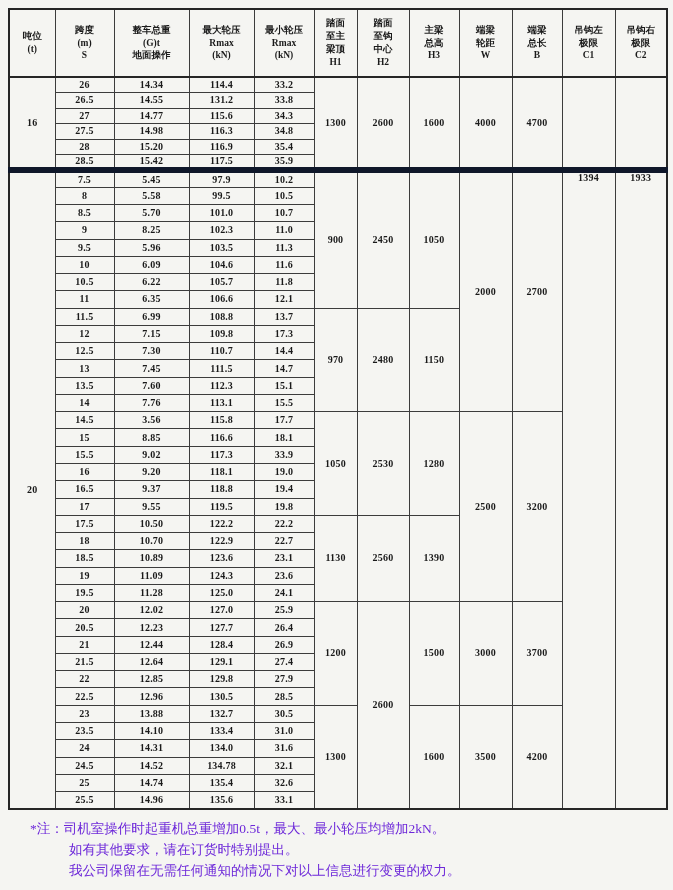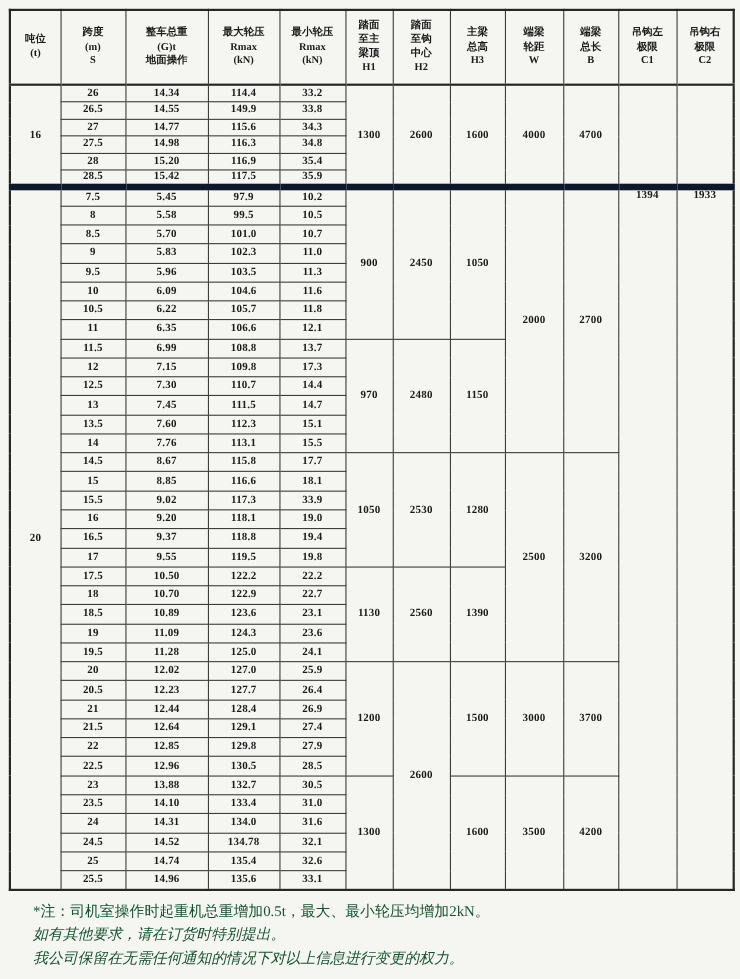--- a/index.html
+++ b/index.html
@@ -55,23 +55,23 @@
     letter-spacing:.2px;
   }
   td.top{
     vertical-align:top;
     padding-top:0;
   }
   .footnote{
     margin:9px 0 0 30px;
     font-size:13.5px;
     line-height:1.55;
-    color:#14532d;
-  }
-  .footnote .indent{font-style:italic;}
+    color:#6d28d9;
+  }
+  .footnote .indent{margin-left:39px;}
 </style>
 </head>
 <body>
 
 <table>
   <colgroup>
     <col class="c-ton">
       <col class="c-span">
       <col class="c-weight">
       <col class="c-rmax">
@@ -136,21 +136,21 @@
         <td rowspan="6" class="num">2600</td>
         <td rowspan="6" class="num">1600</td>
         <td rowspan="6" class="num">4000</td>
         <td rowspan="6" class="num">4700</td>
         <td rowspan="6" class="num"></td>
         <td rowspan="6" class="num"></td>
       </tr>
       <tr class="sec0">
         <td class="num">26.5</td>
         <td class="num">14.55</td>
-        <td class="num">149.9</td>
+        <td class="num">131.2</td>
         <td class="num">33.8</td>
       </tr>
       <tr class="sec0">
         <td class="num">27</td>
         <td class="num">14.77</td>
         <td class="num">115.6</td>
         <td class="num">34.3</td>
       </tr>
       <tr class="sec0">
         <td class="num">27.5</td>
@@ -191,21 +191,21 @@
         <td class="num">10.5</td>
       </tr>
       <tr class="sec1">
         <td class="num">8.5</td>
         <td class="num">5.70</td>
         <td class="num">101.0</td>
         <td class="num">10.7</td>
       </tr>
       <tr class="sec1">
         <td class="num">9</td>
-        <td class="num">5.83</td>
+        <td class="num">8.25</td>
         <td class="num">102.3</td>
         <td class="num">11.0</td>
       </tr>
       <tr class="sec1">
         <td class="num">9.5</td>
         <td class="num">5.96</td>
         <td class="num">103.5</td>
         <td class="num">11.3</td>
       </tr>
       <tr class="sec1">
@@ -260,21 +260,21 @@
         <td class="num">15.1</td>
       </tr>
       <tr class="sec1">
         <td class="num">14</td>
         <td class="num">7.76</td>
         <td class="num">113.1</td>
         <td class="num">15.5</td>
       </tr>
       <tr class="sec1">
         <td class="num">14.5</td>
-        <td class="num">8.67</td>
+        <td class="num">3.56</td>
         <td class="num">115.8</td>
         <td class="num">17.7</td>
         <td rowspan="6" class="num">1050</td>
         <td rowspan="6" class="num">2530</td>
         <td rowspan="6" class="num">1280</td>
         <td rowspan="11" class="num">2500</td>
         <td rowspan="11" class="num">3200</td>
       </tr>
       <tr class="sec1">
         <td class="num">15</td>

